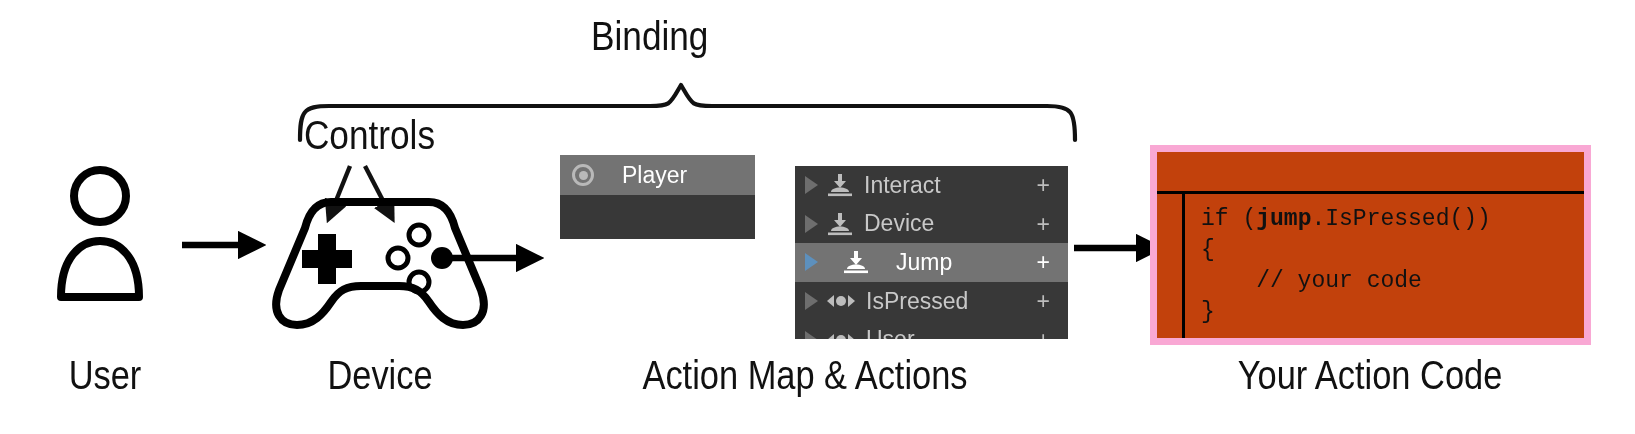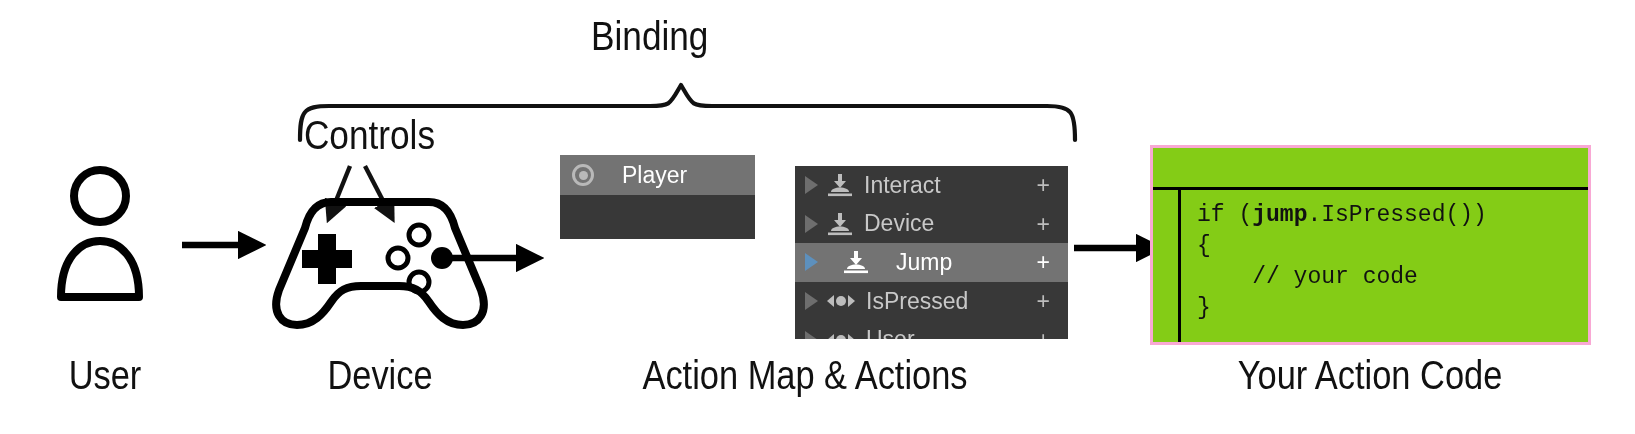--- a/index.html
+++ b/index.html
@@ -92,22 +92,22 @@
   }
   .actRow.sel .tri{border-left-color:#5d90bd;}
 
   
   .btnIcon{width:28px;height:24px;flex:0 0 auto;}
   .axisIcon{width:30px;height:18px;flex:0 0 auto;display:flex;align-items:center;justify-content:center;}
 
   
   .codewin{
     position:absolute;
-    background:#84cc16;
-    border:3px solid #f9a8d4;
+    background:#c2410c;
+    border:7px solid #f9a8d4;
     box-sizing:border-box;
   }
   .codewin .titlebar{
     height:42px;
     border-bottom:3px solid #000;
     box-sizing:border-box;
   }
   .codewin .body{position:relative;height:calc(100% - 42px);}
   .codewin .gutter{
     position:absolute;left:0;top:0;bottom:0;width:28px;

